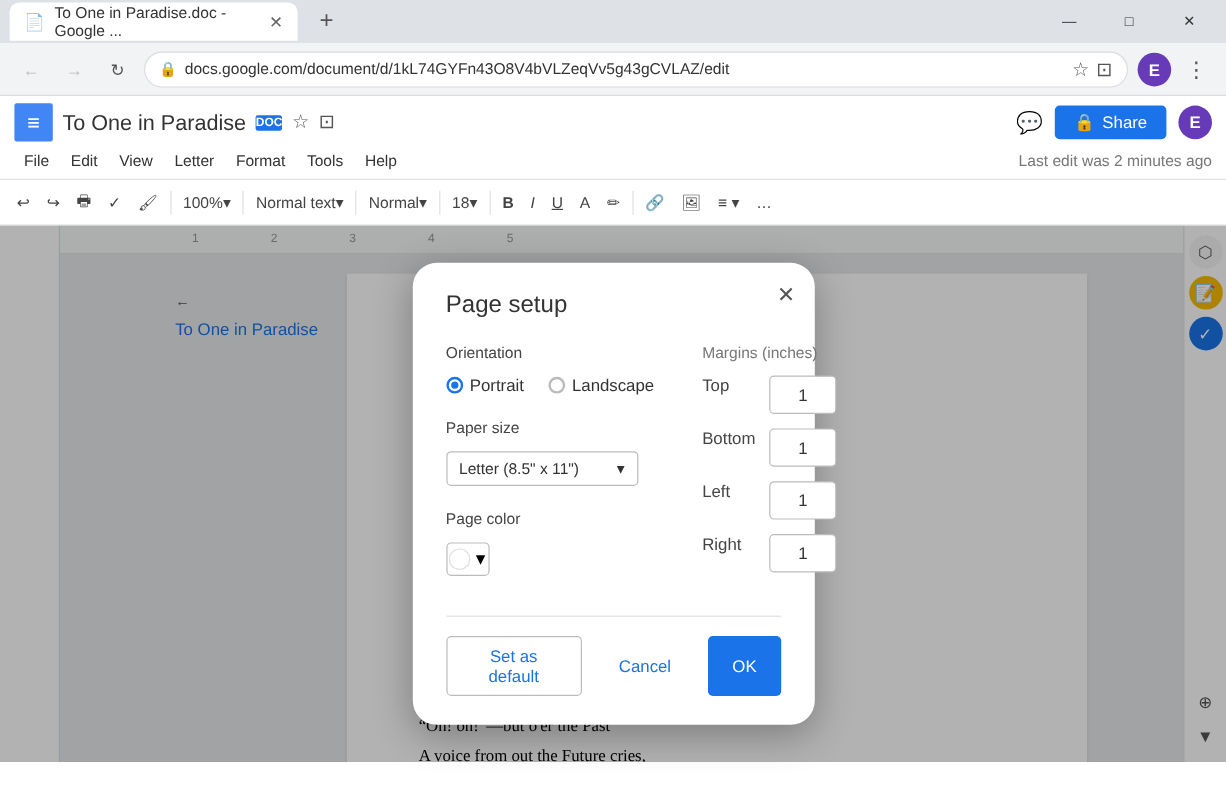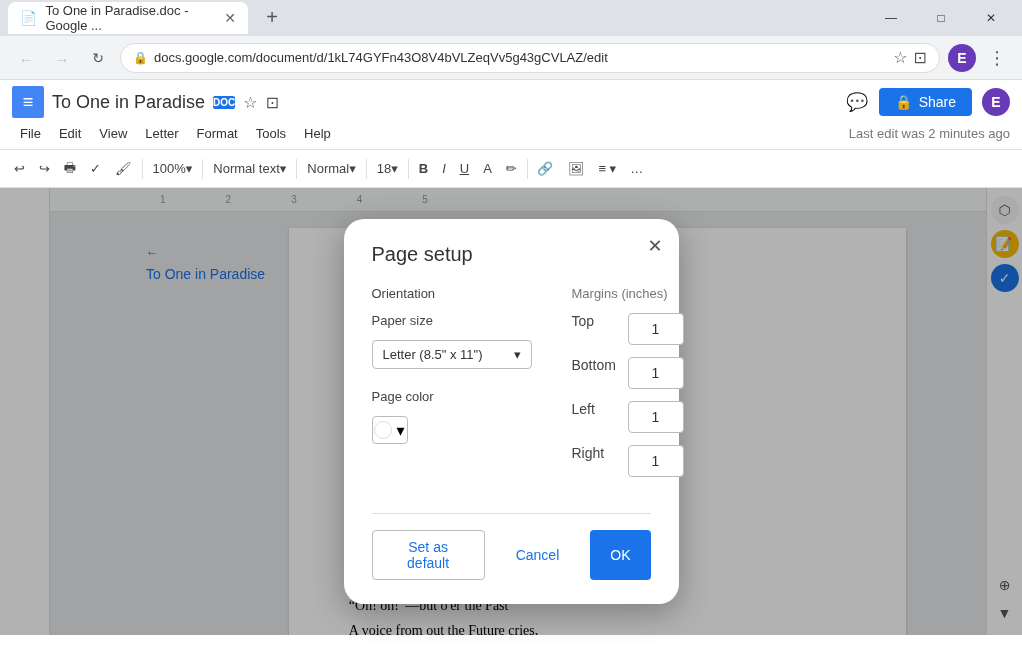--- a/index.html
+++ b/index.html
@@ -647,20 +647,30 @@
 
   <div class="modal-overlay">
     <div class="modal">
       <div class="modal-title">Page setup</div>
       <div class="modal-close">✕</div>
 
       <div class="modal-body">
 
         <div class="modal-left">
           <div class="section-label">Orientation</div>
+          <div class="orientation-options">
+            <label class="radio-option">
+              <div class="radio-circle selected"></div>
+              <span>Portrait</span>
+            </label>
+            <label class="radio-option">
+              <div class="radio-circle"></div>
+              <span>Landscape</span>
+            </label>
+          </div>
 
           <div class="paper-size-section">
             <div class="section-label">Paper size</div>
             <div class="paper-size-dropdown">
               <span>Letter (8.5" x 11")</span>
               <span>▾</span>
             </div>
           </div>
 
           <div class="page-color-section">

